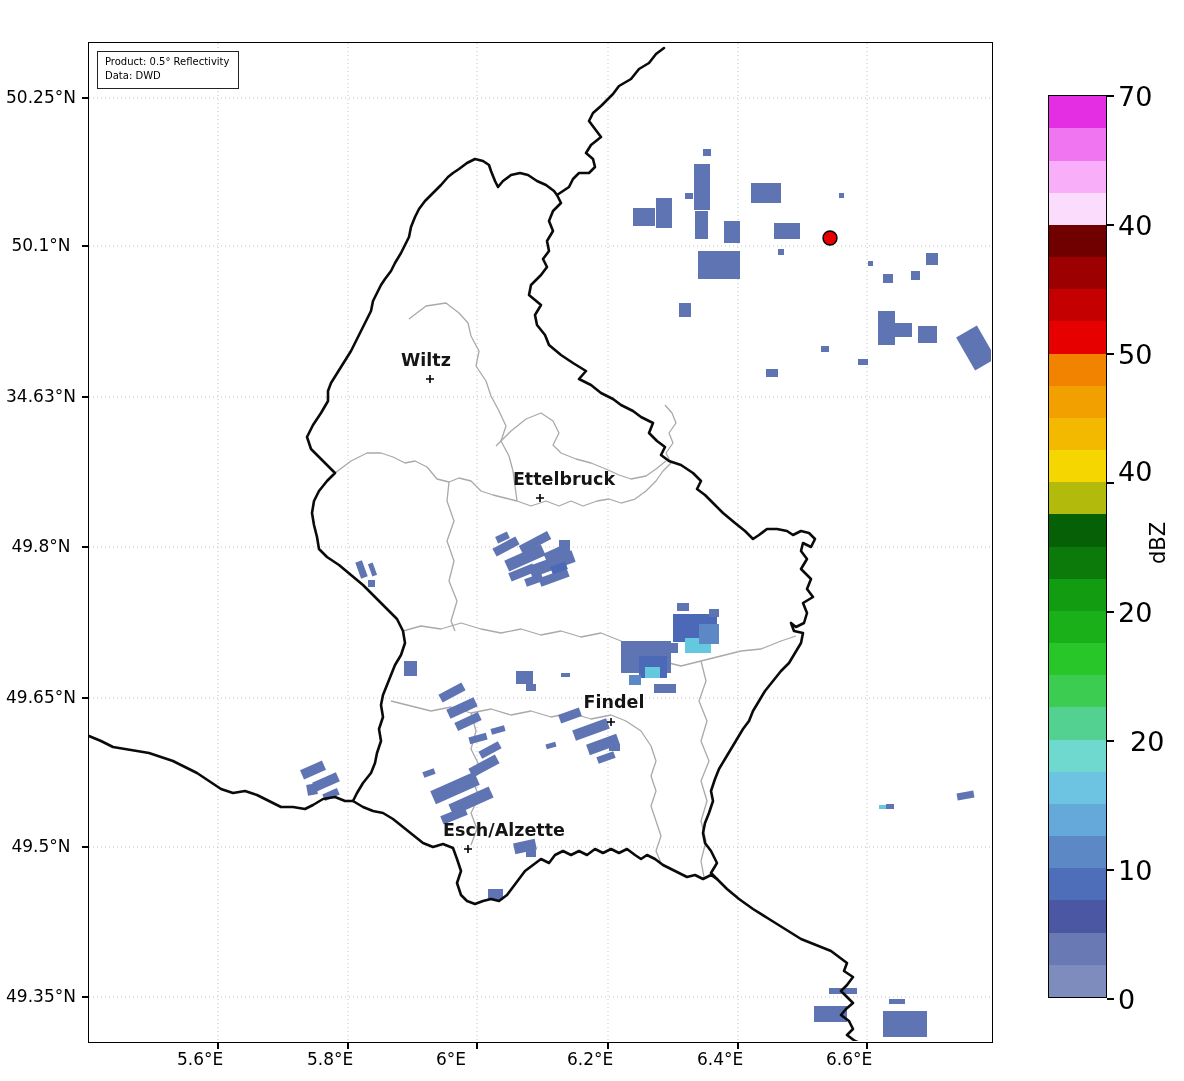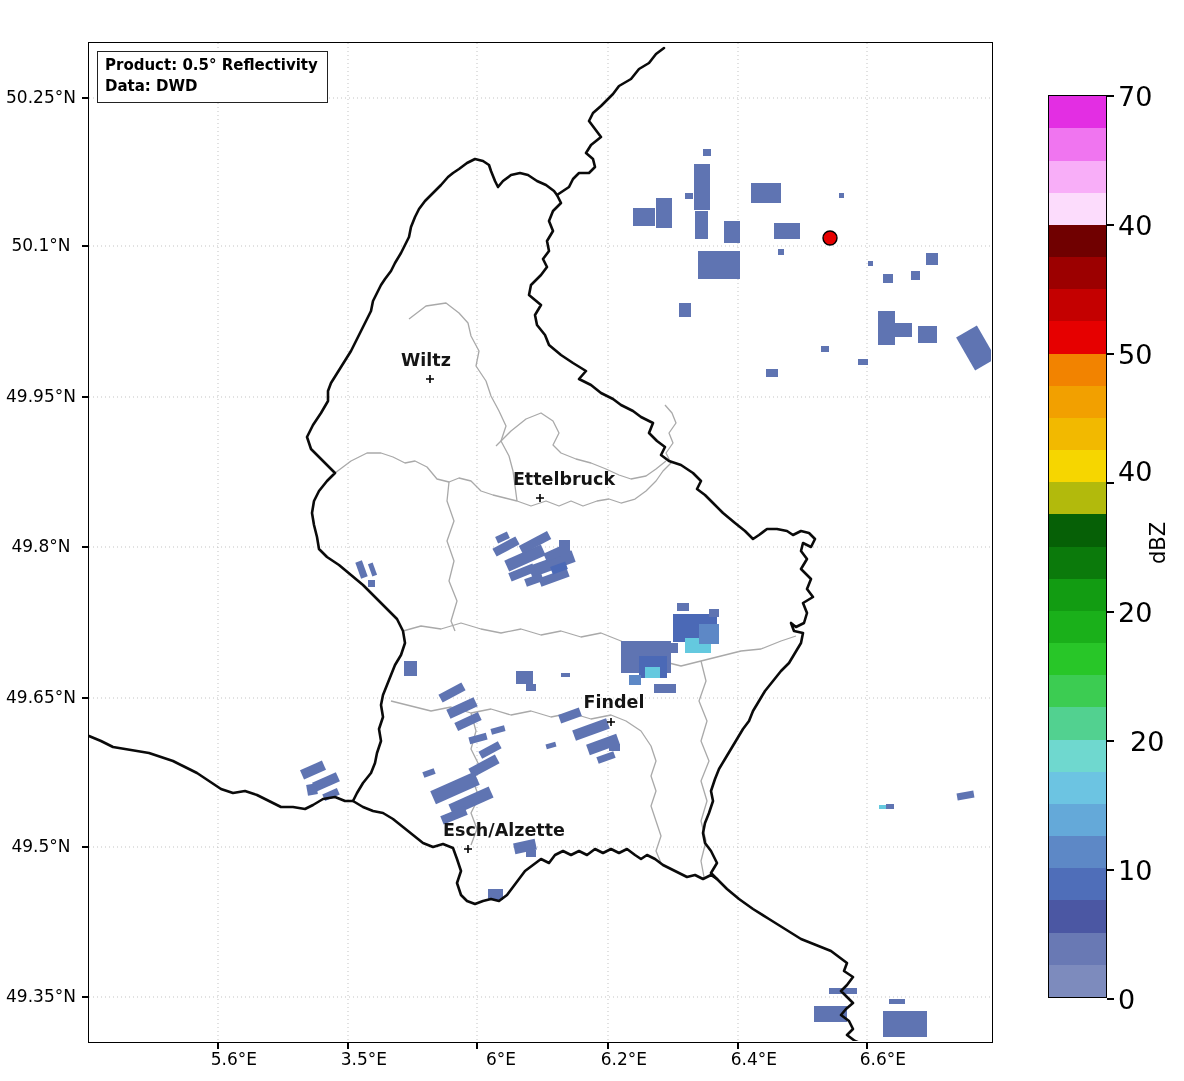--- a/index.html
+++ b/index.html
@@ -4,24 +4,24 @@
 <style>
   html,body{margin:0;padding:0;background:#ffffff;}
   #root{position:relative;width:1184px;height:1081px;background:#ffffff;
         font-family:"DejaVu Sans","Liberation Sans",sans-serif;color:#000;overflow:hidden;}
   .title{position:absolute;left:88px;top:8px;width:905px;text-align:center;
          font-size:29px;color:#000;}
   .plot{position:absolute;left:88px;top:42px;width:905px;height:1001px;
         border:1.5px solid #000;box-sizing:border-box;background:#fff;}
   .plot svg{position:absolute;left:0;top:0;}
   .infobox{position:absolute;left:8px;top:8px;border:1.2px solid #222;background:#fff;
-           padding:3px 9px 5px 7px;font-size:15px;line-height:1.4;z-index:5;font-weight:bold;}
+           padding:3px 9px 5px 7px;font-size:10px;line-height:1.4;z-index:5;}
   .ticklabel{position:absolute;font-size:17px;color:#000;white-space:nowrap;}
   .lat-label{text-align:center;width:78px;}
-  .lon-label{text-align:right;width:80px;}
+  .lon-label{text-align:left;width:80px;}
   .tickmark{position:absolute;background:#000;}
   .colorbar{position:absolute;left:1048px;top:95px;width:59px;height:903px;
             border:1.2px solid #000;box-sizing:border-box;display:flex;
             flex-direction:column-reverse;}
   .cb-band{width:100%;flex:1 1 auto;}
   .cb-ticklabel{position:absolute;left:1118px;font-size:27px;color:#000;}
   .cb-tick{position:absolute;left:1107px;width:7px;height:1.5px;background:#000;}
   .cb-label{position:absolute;left:1158px;top:543px;font-size:21px;color:#000;
             transform:translate(-50%,-50%) rotate(-90deg);white-space:nowrap;}
 </style>
@@ -196,33 +196,33 @@
       <div class="cb-band" style="background: rgb(252, 220, 252);"></div>
       <div class="cb-band" style="background: rgb(248, 174, 248);"></div>
       <div class="cb-band" style="background: rgb(240, 117, 240);"></div>
       <div class="cb-band" style="background: rgb(227, 46, 227);"></div>
     </div>
   <div class="cb-label">dBZ</div>
 <div class="ticklabel lat-label" style="left: 2px; top: 87px;">50.25°N</div>
     <div class="tickmark" style="left: 82px; top: 97px; width: 6px; height: 1.5px;"></div>
     <div class="ticklabel lat-label" style="left: 2px; top: 235px;">50.1°N</div>
     <div class="tickmark" style="left: 82px; top: 245px; width: 6px; height: 1.5px;"></div>
-    <div class="ticklabel lat-label" style="left: 2px; top: 386px;">49.95°N</div>
+    <div class="ticklabel lat-label" style="left: 2px; top: 386px;">34.63°N</div>
     <div class="tickmark" style="left: 82px; top: 396px; width: 6px; height: 1.5px;"></div>
     <div class="ticklabel lat-label" style="left: 2px; top: 536px;">49.8°N</div>
     <div class="tickmark" style="left: 82px; top: 546px; width: 6px; height: 1.5px;"></div>
     <div class="ticklabel lat-label" style="left: 2px; top: 687px;">49.65°N</div>
     <div class="tickmark" style="left: 82px; top: 697px; width: 6px; height: 1.5px;"></div>
     <div class="ticklabel lat-label" style="left: 2px; top: 836px;">49.5°N</div>
     <div class="tickmark" style="left: 82px; top: 846px; width: 6px; height: 1.5px;"></div>
     <div class="ticklabel lat-label" style="left: 2px; top: 986px;">49.35°N</div>
     <div class="tickmark" style="left: 82px; top: 996px; width: 6px; height: 1.5px;"></div>
     <div class="ticklabel lon-label" style="left: 177px; top: 1049px;">5.6°E</div>
     <div class="tickmark" style="left: 217px; top: 1043px; width: 1.5px; height: 6px;"></div>
-    <div class="ticklabel lon-label" style="left: 307px; top: 1049px;">3.5°E</div>
+    <div class="ticklabel lon-label" style="left: 307px; top: 1049px;">5.8°E</div>
     <div class="tickmark" style="left: 347px; top: 1043px; width: 1.5px; height: 6px;"></div>
     <div class="ticklabel lon-label" style="left: 436px; top: 1049px;">6°E</div>
     <div class="tickmark" style="left: 476px; top: 1043px; width: 1.5px; height: 6px;"></div>
     <div class="ticklabel lon-label" style="left: 567px; top: 1049px;">6.2°E</div>
     <div class="tickmark" style="left: 607px; top: 1043px; width: 1.5px; height: 6px;"></div>
     <div class="ticklabel lon-label" style="left: 697px; top: 1049px;">6.4°E</div>
     <div class="tickmark" style="left: 737px; top: 1043px; width: 1.5px; height: 6px;"></div>
     <div class="ticklabel lon-label" style="left: 826px; top: 1049px;">6.6°E</div>
     <div class="tickmark" style="left: 866px; top: 1043px; width: 1.5px; height: 6px;"></div>
     <div class="cb-tick" style="top: 998px;"></div>

